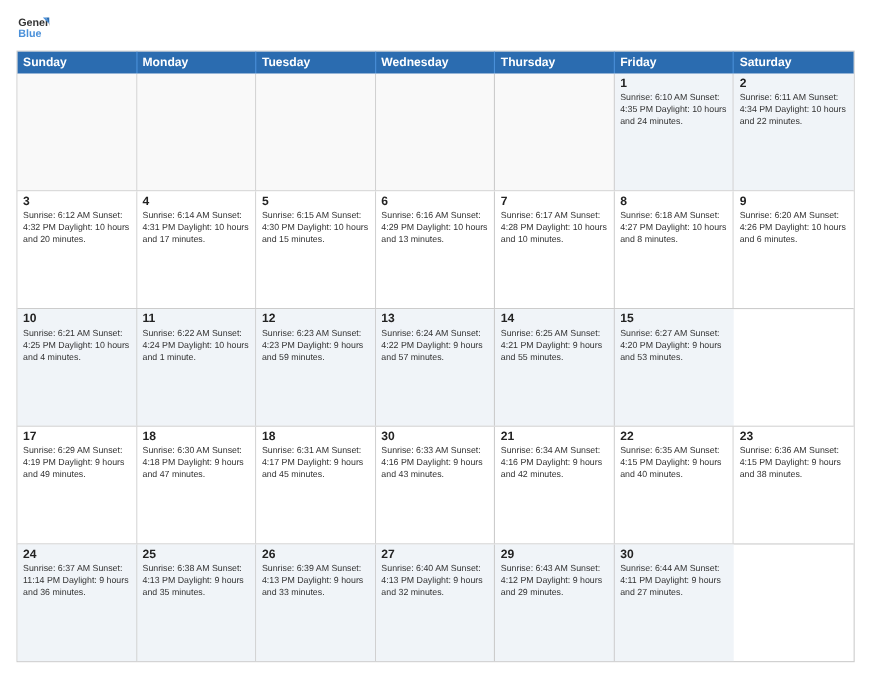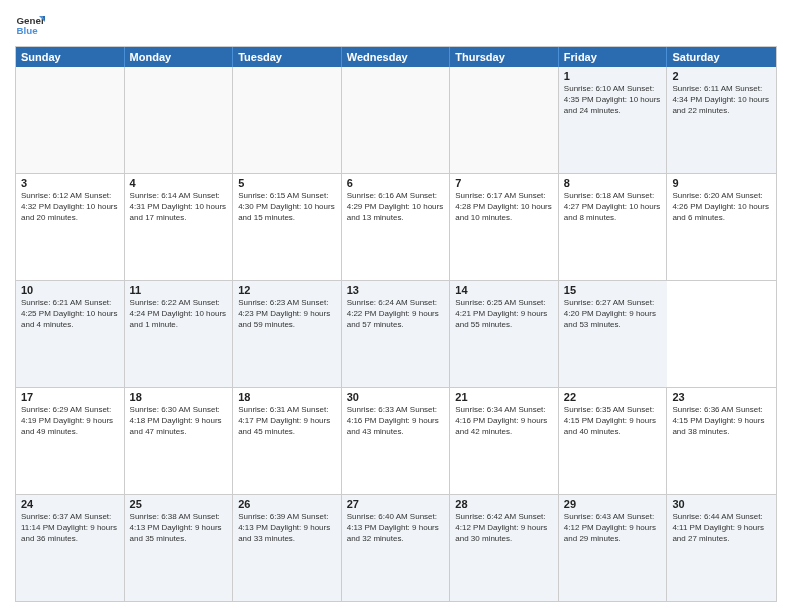--- a/index.html
+++ b/index.html
@@ -294,26 +294,20 @@
 Sunset: 4:13 PM
 Daylight: 9 hours and 33 minutes.</div>
           </div>
           <div class="cal-cell shaded">
             <span class="day-num">27</span>
             <div class="cell-info">Sunrise: 6:40 AM
 Sunset: 4:13 PM
 Daylight: 9 hours and 32 minutes.</div>
           </div>
           <div class="cal-cell shaded">
-            <span class="day-num">28</span>
-            <div class="cell-info">Sunrise: 6:42 AM
-Sunset: 4:12 PM
-Daylight: 9 hours and 30 minutes.</div>
-          </div>
-          <div class="cal-cell shaded">
             <span class="day-num">29</span>
             <div class="cell-info">Sunrise: 6:43 AM
 Sunset: 4:12 PM
 Daylight: 9 hours and 29 minutes.</div>
           </div>
           <div class="cal-cell shaded">
             <span class="day-num">30</span>
             <div class="cell-info">Sunrise: 6:44 AM
 Sunset: 4:11 PM
 Daylight: 9 hours and 27 minutes.</div>

